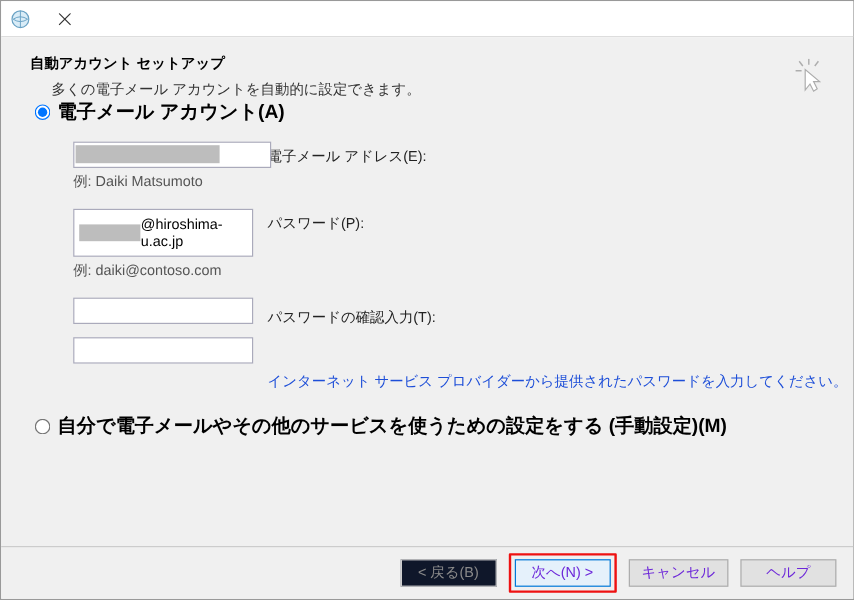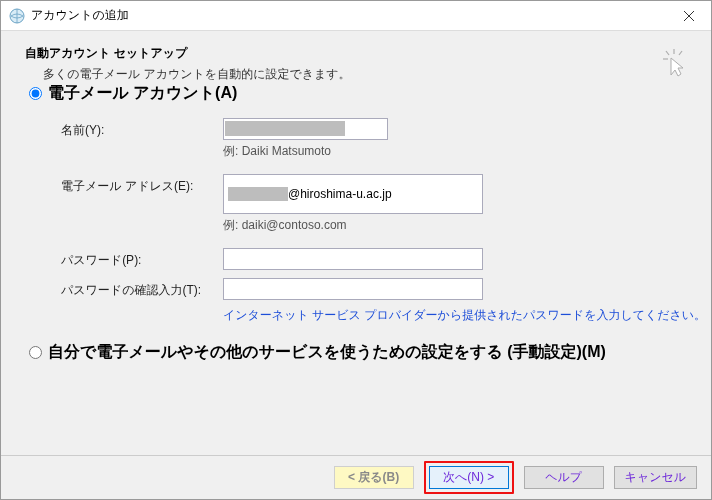--- a/index.html
+++ b/index.html
@@ -107,24 +107,23 @@
     min-width: 80px; height: 23px;
     background: #e1e1e1;
     border: 1px solid #adadad;
     font-size: 12px; color: #6d28d9;
     padding: 0 10px;
     cursor: pointer;
     font-family: inherit;
   }
   .btn:disabled {
     color: #8a8a8a;
-    background: #fef9c3;
+    background: #0f172a;
     border-color: #cfcfcf;
     cursor: default;
-    font-weight: bold;
   }
   .btn.default {
     border: 1px solid #0078d7;
     background: #e5f1fb;
   }
   .highlight-red {
     display: inline-flex; padding: 3px;
     border: 2px solid #e11; border-radius: 1px;
   }
 
@@ -143,21 +142,20 @@
 
   <div class="titlebar">
     <span class="icon">
       <svg width="16" height="16" viewBox="0 0 16 16">
         <circle cx="8" cy="8" r="7" fill="#d9ecf7" stroke="#6aa2c4" stroke-width="1"></circle>
         <path d="M2 8 Q8 4 14 8" stroke="#6aa2c4" stroke-width="0.8" fill="none"></path>
         <path d="M2 8 Q8 12 14 8" stroke="#6aa2c4" stroke-width="0.8" fill="none"></path>
         <line x1="8" y1="1" x2="8" y2="15" stroke="#6aa2c4" stroke-width="0.8"></line>
       </svg>
     </span>
-    <span class="title">アカウントの追加</span>
     <div class="close">
       <svg width="10" height="10" viewBox="0 0 10 10">
           <line x1="0" y1="0" x2="10" y2="10" stroke="currentColor" stroke-width="1"></line>
           <line x1="10" y1="0" x2="0" y2="10" stroke="currentColor" stroke-width="1"></line>
         </svg>
     </div>
   </div>
 
   <div class="content">
 
@@ -177,21 +175,20 @@
       </div>
     </div>
 
     <div class="form-area">
       <div class="radio-row">
         <input type="radio" name="setupmode" checked="" style="">
         <label>電子メール アカウント(A)</label>
       </div>
 
       <div class="field-grid">
-        <div class="field-label">名前(Y):</div>
         <div class="field-input-wrap">
           <div class="name-masked">
             <input type="text" class="text-input" value="" style="">
             <div class="overlay-mask"></div>
           </div>
           <div class="example">例: Daiki Matsumoto</div>
         </div>
 
         <div class="field-label">電子メール アドレス(E):</div>
         <div class="field-input-wrap">
@@ -222,17 +219,17 @@
       </div>
     </div>
 
   </div>
 
   <div class="button-bar">
     <button class="btn" disabled="">&lt; 戻る(B)</button>
     <span class="highlight-red">
       <button class="btn default">次へ(N) &gt;</button>
     </span>
+    <button class="btn">キャンセル</button>
     <button class="btn">ヘルプ</button>
-    <button class="btn">キャンセル</button>
   </div>
 
 </div>
 
 </body></html>

